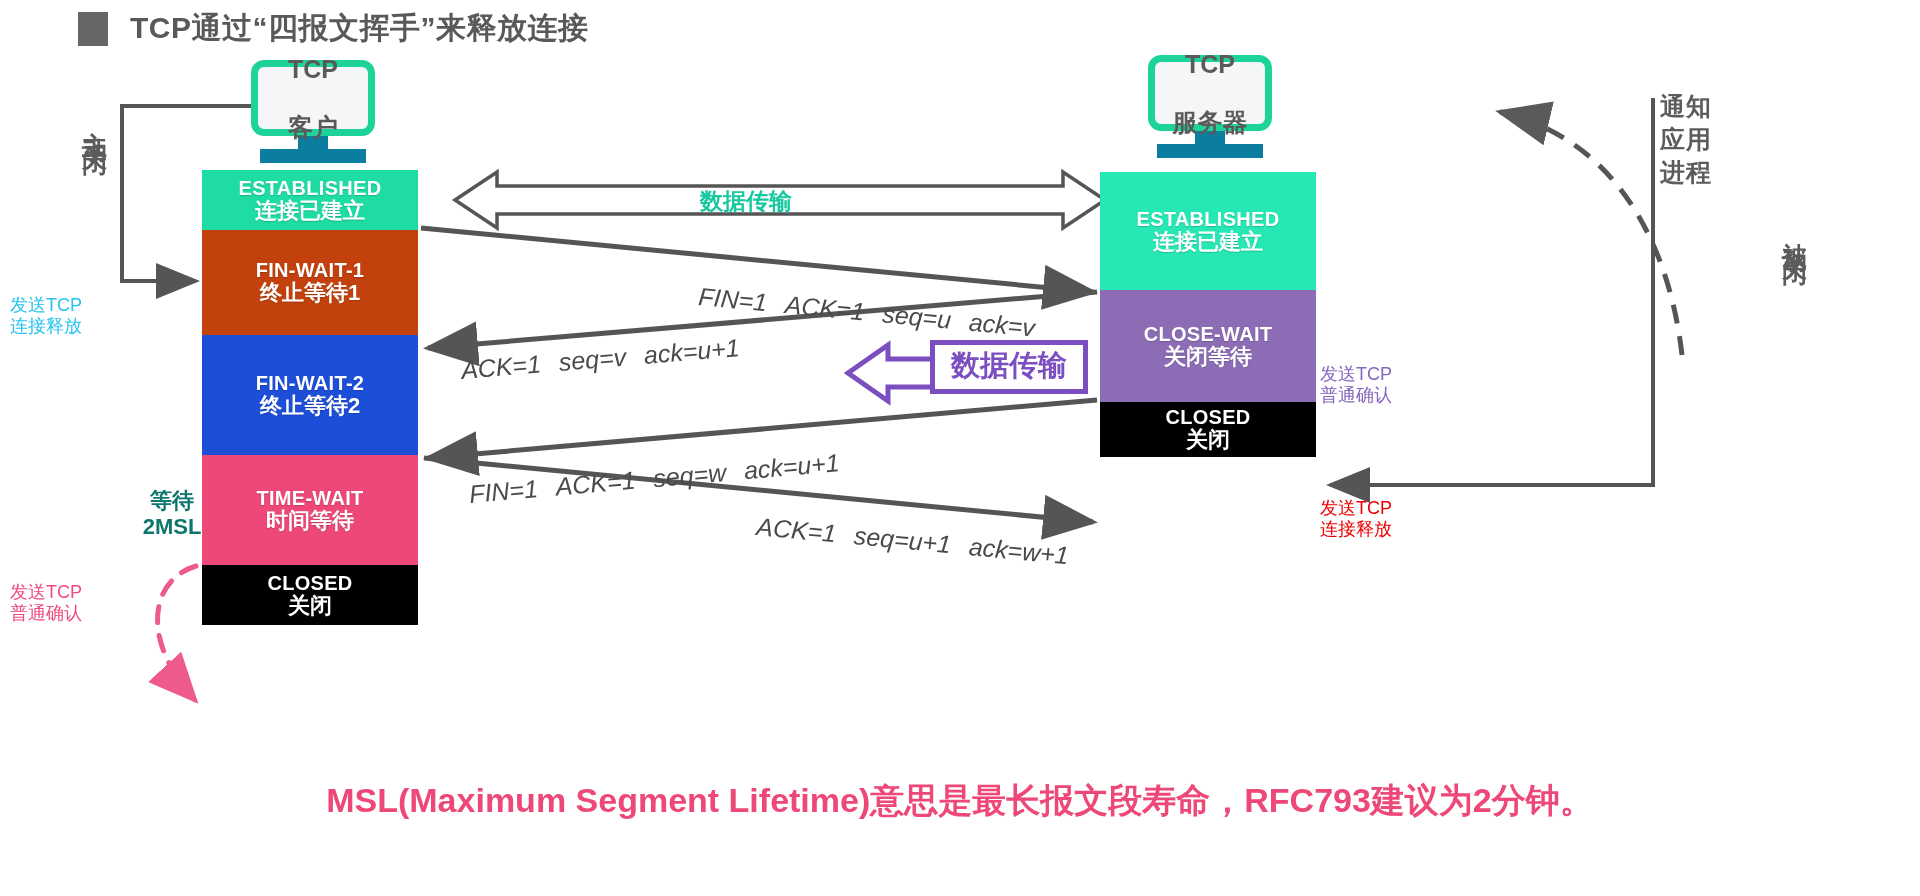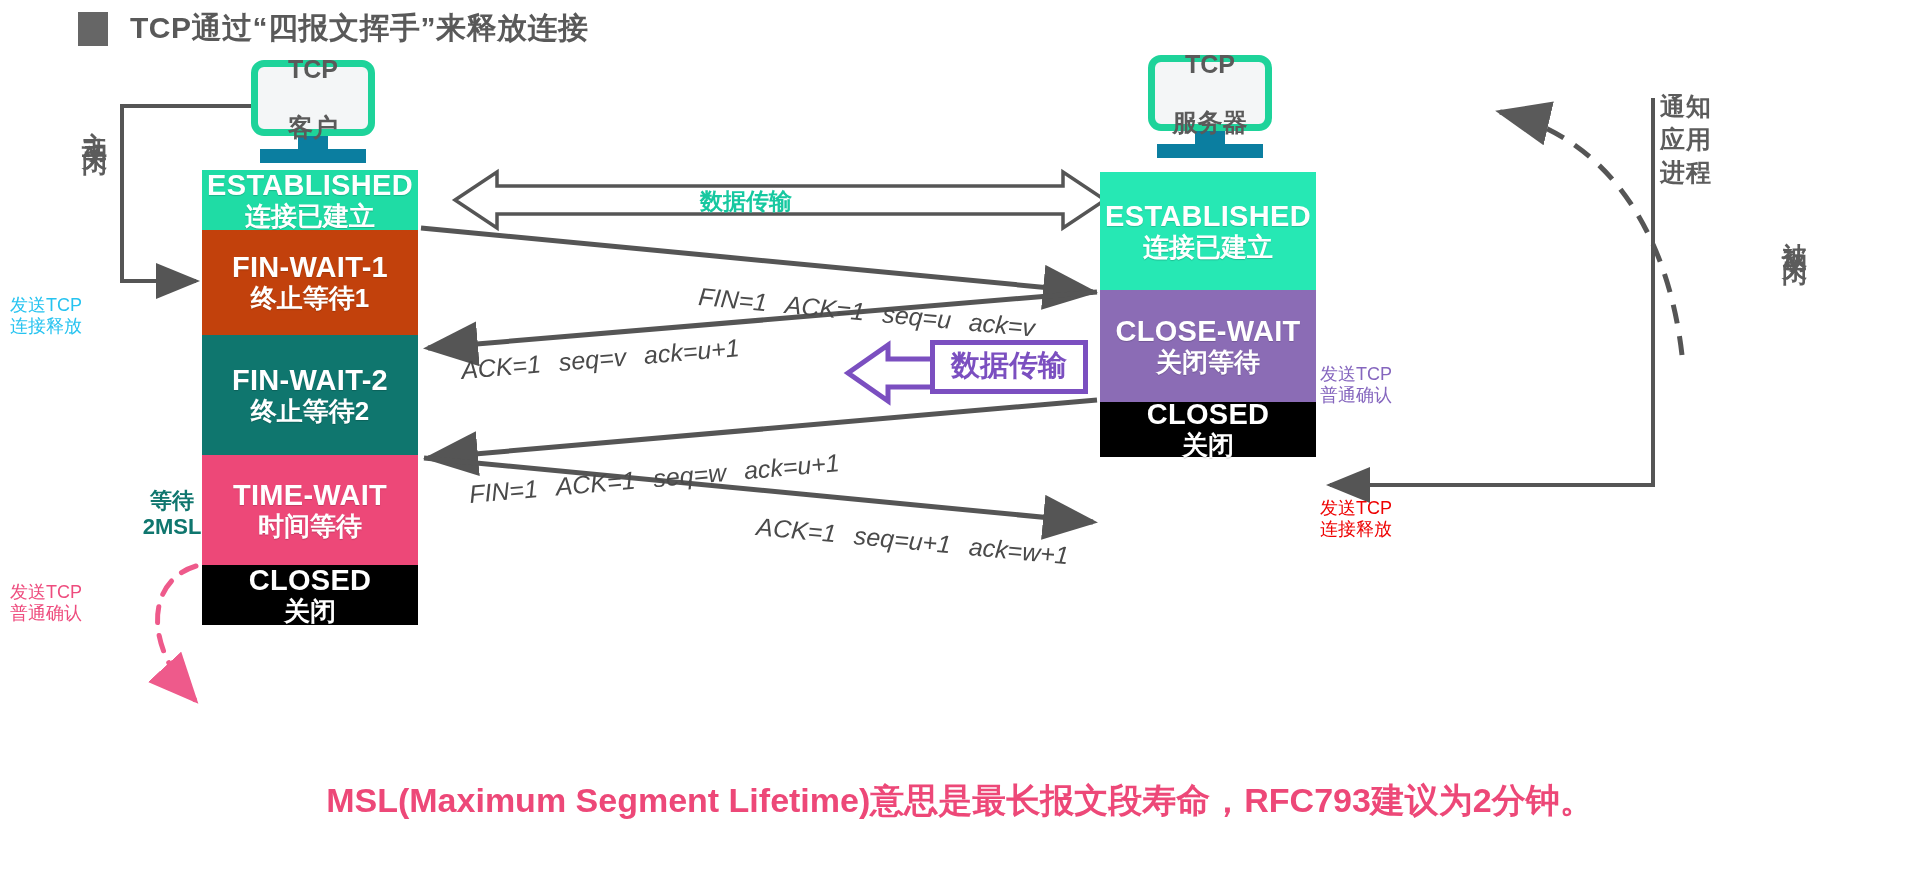--- a/index.html
+++ b/index.html
@@ -38,22 +38,22 @@
   .device-base { width: 106px; height: 14px; background: #0B7EA0; margin: 0 auto; }
 
   
   .state-box {
     width: 100%;
     display: flex; flex-direction: column;
     align-items: center; justify-content: center;
     color: #ffffff; line-height: 1.1;
     text-shadow: 0 1px 1px rgba(0,0,0,0.18);
   }
-  .state-en { font-size: 29px; font-weight: bold; letter-spacing: .3px; white-space: nowrap; }
-  .state-cn { font-size: 26px; font-weight: bold; white-space: nowrap; }
+  .state-en { font-size: 20px; font-weight: bold; letter-spacing: .3px; white-space: nowrap; }
+  .state-cn { font-size: 22px; font-weight: bold; white-space: nowrap; }
   #client-stack { left: 202px; top: 170px; width: 216px; }
   #server-stack { left: 1100px; top: 172px; width: 216px; }
 
   
   .vlabel {
     writing-mode: vertical-rl; text-orientation: upright;
     font-size: 25px; font-weight: bold; color: #5c5c5c;
     letter-spacing: 6px; line-height: 1;
   }
   .side-note {
@@ -191,21 +191,21 @@
 
   <div class="abs" id="client-stack">
       <div class="state-box" style="background: rgb(31, 220, 165); height: 60px;">
         <div class="state-en">ESTABLISHED</div>
         <div class="state-cn">连接已建立</div>
       </div>
       <div class="state-box" style="background: #c2410c; height: 105px;">
         <div class="state-en">FIN-WAIT-1</div>
         <div class="state-cn">终止等待1</div>
       </div>
-      <div class="state-box" style="background: #0f766e; height: 120px;">
+      <div class="state-box" style="background: #1d4ed8; height: 120px;">
         <div class="state-en">FIN-WAIT-2</div>
         <div class="state-cn">终止等待2</div>
       </div>
       <div class="state-box" style="background: rgb(237, 72, 120); height: 110px;">
         <div class="state-en">TIME-WAIT</div>
         <div class="state-cn">时间等待</div>
       </div>
       <div class="state-box" style="background: rgb(0, 0, 0); height: 60px;">
         <div class="state-en">CLOSED</div>
         <div class="state-cn">关闭</div>

